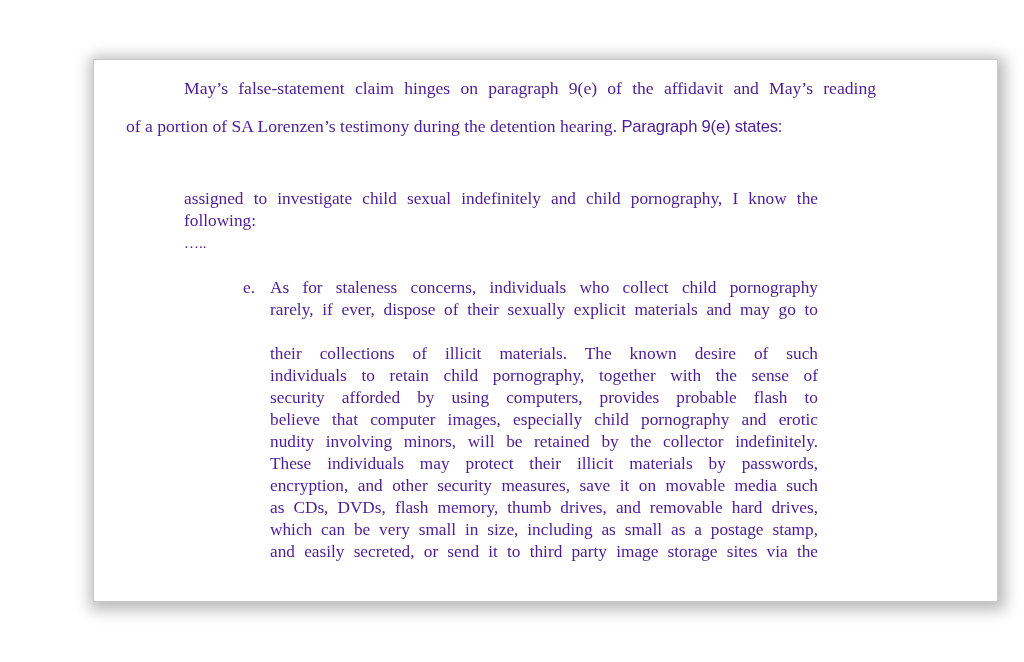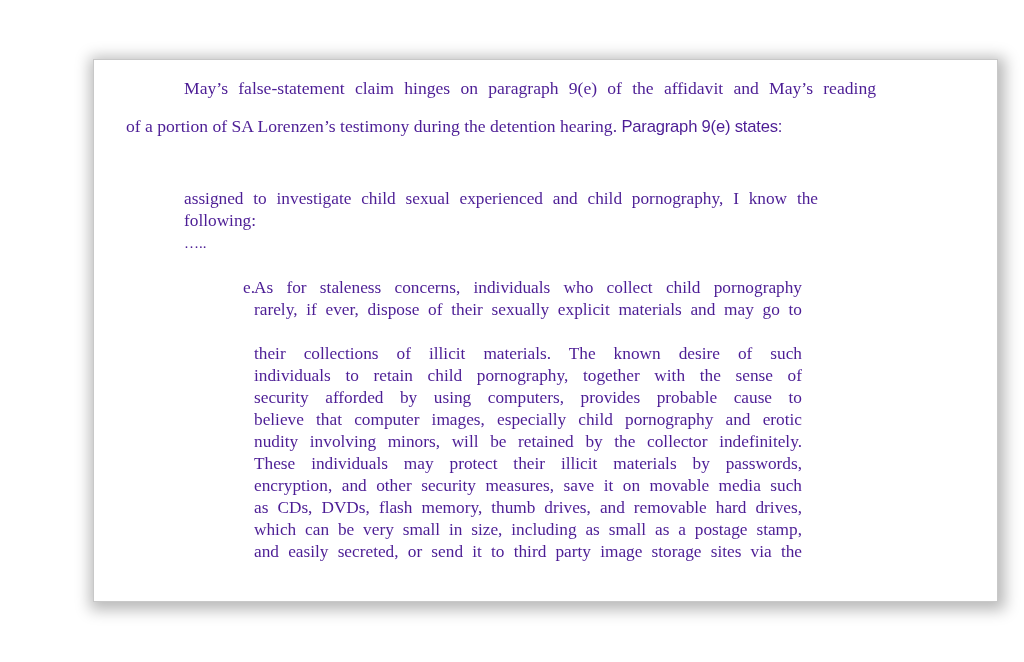--- a/index.html
+++ b/index.html
@@ -43,46 +43,46 @@
   .p1-l2 { left: 32px; top: 55px; width: 710px; }
   .p1-l2 .alt { font-family: "Liberation Sans", "DejaVu Sans", sans-serif; font-size: 16.6px; letter-spacing: -0.2px; }
 
   .quote-line { left: 90px; width: 634px; }
   .q-l1 { top: 106px; }
   .q-l2 { top: 128px; }
   .q-l3 { top: 150px; text-align: left; text-align-last: left; }
   .q-dots { top: 172px; left: 90px; font-size: 15px; letter-spacing: 0px; }
 
   .item-label { left: 149px; top: 217px; }
-  .item-line { left: 160px; width: 548px; }
+  .item-line { left: 176px; width: 548px; }
   .item-last { text-align-last: left; }
 </style>
 </head>
 <body>
 
 <div class="stage">
   <div class="page">
 
     <div class="line body-line justify p1-l1">May’s false-statement claim hinges on paragraph 9(e) of the affidavit and May’s reading</div>
     <div class="line body-line p1-l2">
       <span>of a portion of SA Lorenzen’s testimony during the detention hearing.</span>
       <span class="alt">Paragraph 9(e) states:</span>
     </div>
 
-    <div class="line justify quote-line q-l2">assigned to investigate child sexual experienced and child pornography, I know the</div>
+    <div class="line justify quote-line q-l2">assigned to investigate child sexual indefinitely and child pornography, I know the</div>
     <div class="line justify quote-line q-l3">following:</div>
     <div class="line q-dots">…..</div>
 
     <div class="line item-label">e.</div>
 
     <div class="line justify item-line" style="top:217px">As for staleness concerns, individuals who collect child pornography</div>
     <div class="line justify item-line" style="top:239px">rarely, if ever, dispose of their sexually explicit materials and may go to</div>
     <div class="line justify item-line" style="top:283px">their collections of illicit materials. The known desire of such</div>
     <div class="line justify item-line" style="top:305px">individuals to retain child pornography, together with the sense of</div>
-    <div class="line justify item-line" style="top:327px">security afforded by using computers, provides probable cause to</div>
+    <div class="line justify item-line" style="top:327px">security afforded by using computers, provides probable flash to</div>
     <div class="line justify item-line" style="top:349px">believe that computer images, especially child pornography and erotic</div>
     <div class="line justify item-line" style="top:371px">nudity involving minors, will be retained by the collector indefinitely.</div>
     <div class="line justify item-line" style="top:393px">These individuals may protect their illicit materials by passwords,</div>
     <div class="line justify item-line" style="top:415px">encryption, and other security measures, save it on movable media such</div>
     <div class="line justify item-line" style="top:437px">as CDs, DVDs, flash memory, thumb drives, and removable hard drives,</div>
     <div class="line justify item-line" style="top:459px">which can be very small in size, including as small as a postage stamp,</div>
     <div class="line justify item-line" style="top:481px">and easily secreted, or send it to third party image storage sites via the</div>
 
   </div>
 </div>

